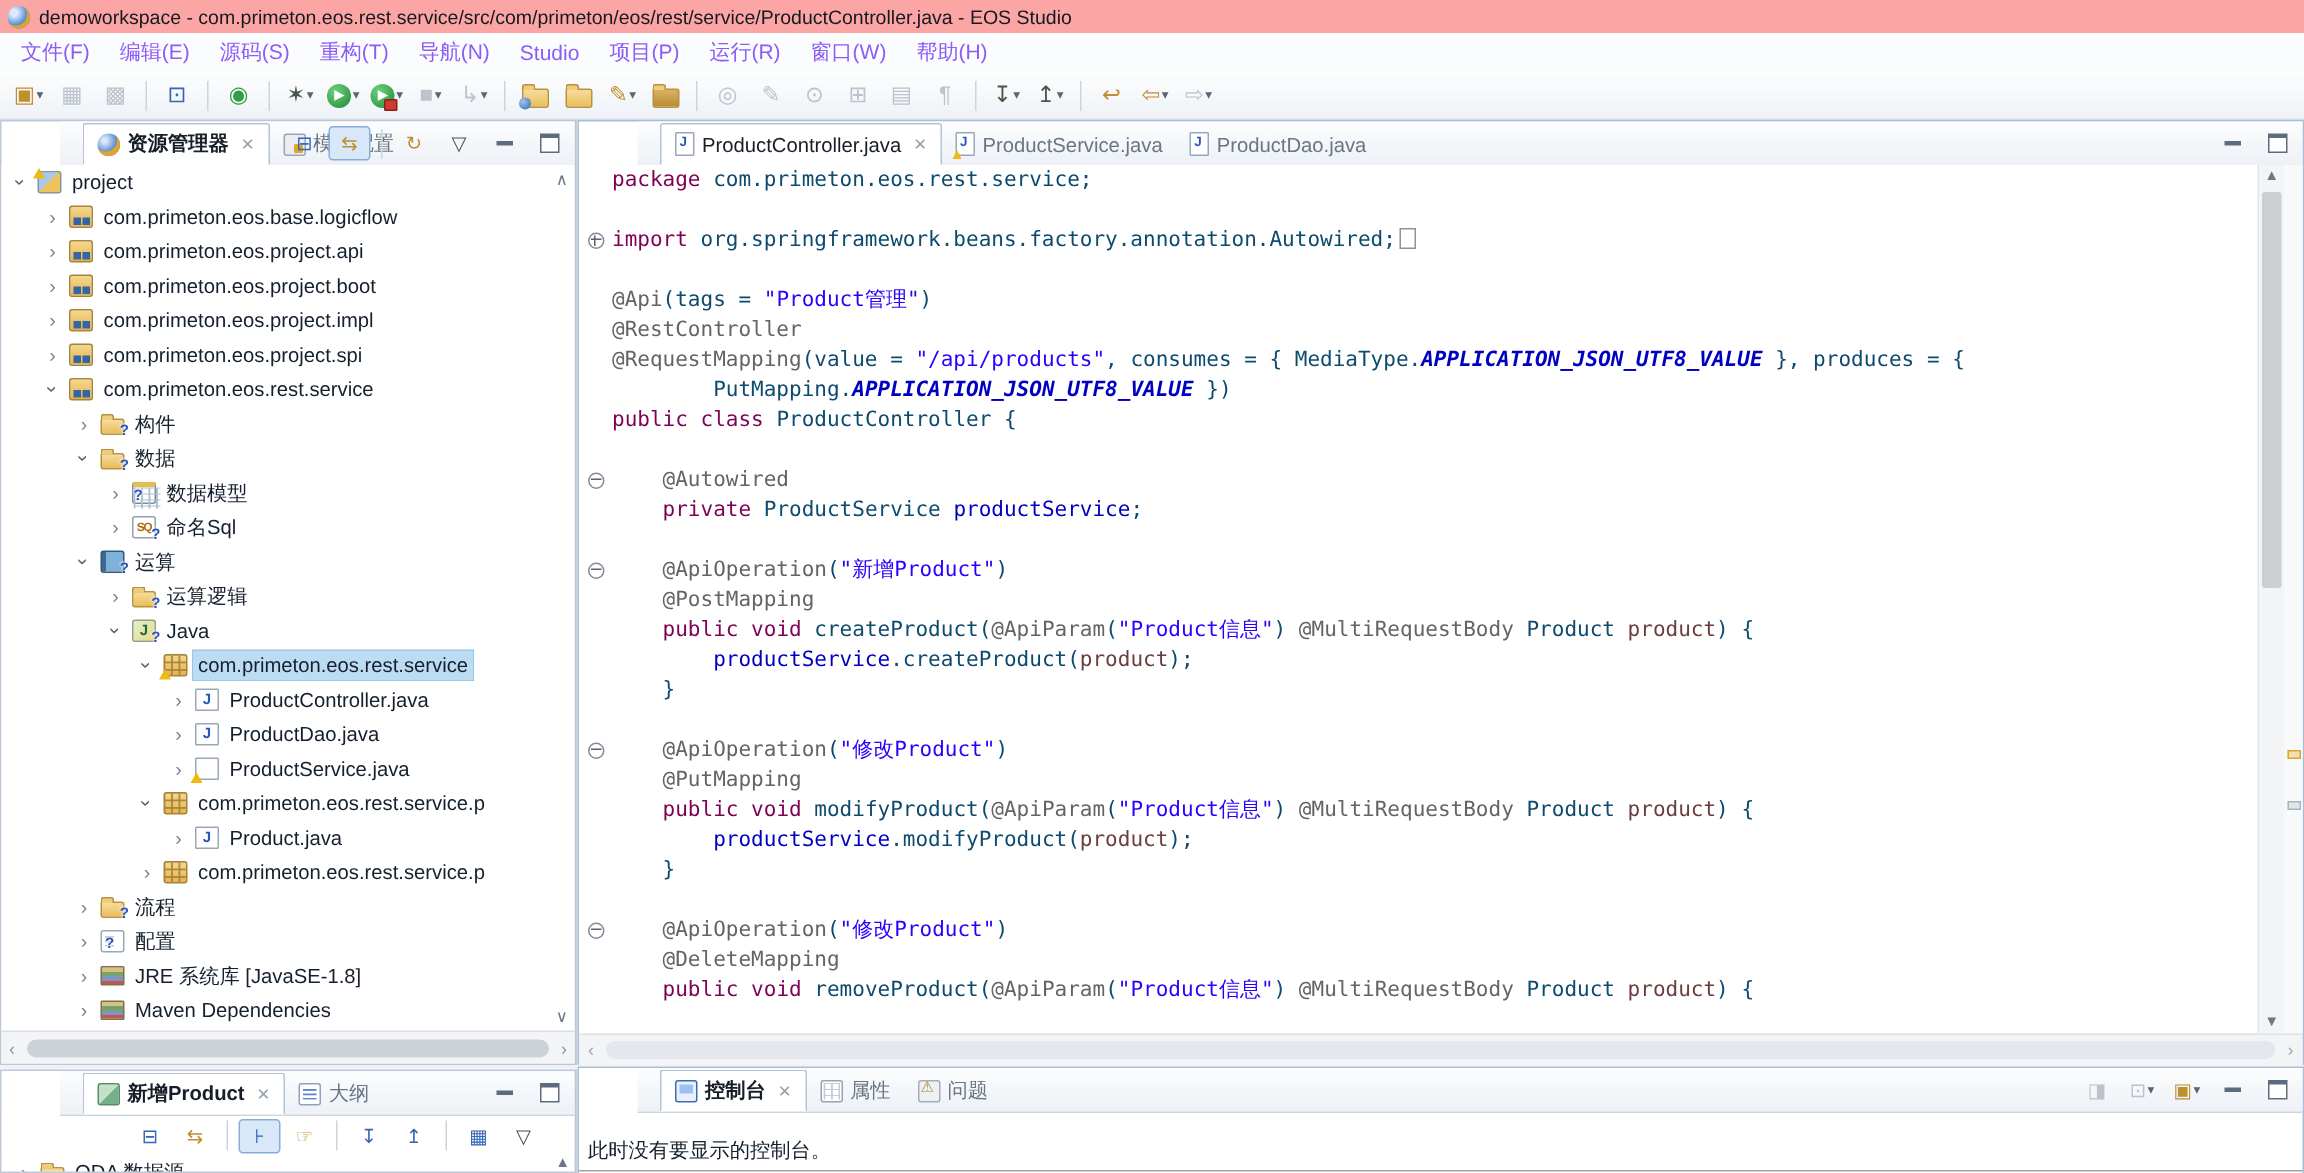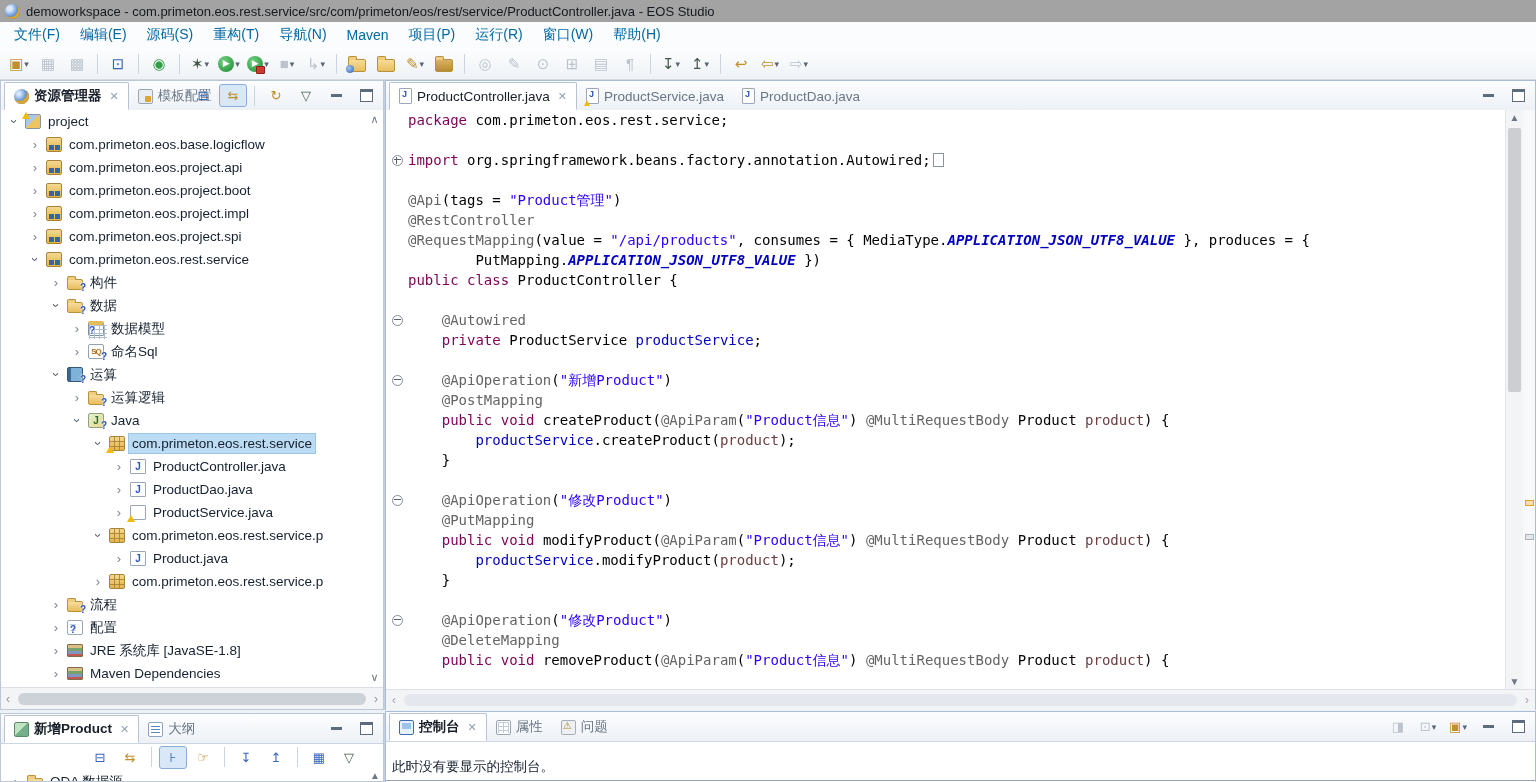--- a/index.html
+++ b/index.html
@@ -1,26 +1,26 @@
 <!DOCTYPE html>
 <html><head>
 <meta charset="utf-8">
 <style>
   html,body{margin:0;padding:0;background:#dfe4ea;}
   #window{position:relative;width:1536px;height:782px;background:#f4f6f9;overflow:hidden;
     font-family:"Liberation Sans","DejaVu Sans",sans-serif;color:#1c2430;}
 
   
-  .titlebar{position:absolute;left:0;top:0;right:0;height:22px;background:#a3a3a3;
+  .titlebar{position:absolute;left:0;top:0;right:0;height:22px;background:#fca5a5;
     display:flex;align-items:center;gap:6px;padding-left:5px;font-size:13px;color:#15191f;}
   .appicon{width:15px;height:15px;border-radius:50%;
     background:radial-gradient(circle at 30% 30%,#dce9ff 15%,#5b8fd6 55%,#2a5ca8 100%);
     box-shadow:inset -2px -2px 0 #d9a62e;}
   .menubar{position:absolute;left:0;top:22px;right:0;height:26px;background:#fbfcfe;
-    display:flex;align-items:center;padding-left:4px;font-size:14px;color:#0369a1;}
+    display:flex;align-items:center;padding-left:4px;font-size:14px;color:#8b5cf6;}
   .menu-item{padding:3px 10px;border-radius:3px;}
   .toolbar{position:absolute;left:0;top:48px;right:0;height:31px;
     background:linear-gradient(#fdfefe,#eef2f7);border-bottom:1px solid #d3dbe5;
     display:flex;align-items:center;padding:0 5px;gap:1px;}
   .tsep{width:1px;height:20px;background:#ccd4de;margin:0 5px;flex:0 0 1px;}
   .tbtn{height:24px;min-width:22px;display:inline-flex;align-items:center;justify-content:center;
     border-radius:3px;padding:0 2px;gap:1px;border:1px solid transparent;}
   .tbtn.pressed{background:#d9e8f8;border-color:#86aed8;}
   .tico{font-size:15px;line-height:1;display:inline-flex;align-items:center;justify-content:center;}
   .tico.gold{color:#c08f2e;} .tico.blue{color:#3566b8;} .tico.green{color:#2f9e44;}
@@ -36,21 +36,21 @@
     background:radial-gradient(circle at 35% 35%,#9ec4f2,#2f66b2);}
   .tico.folder-dark{background:linear-gradient(#d9b261,#b98c33);}
   .dd{font-size:9px;color:#5a6472;}
   .win-min,.win-max{display:inline-block;}
   .win-min{width:11px;height:4px;border-bottom:3px solid #5d6c7d;margin-top:-5px;}
   .win-max{width:11px;height:9px;border:1px solid #5d6c7d;border-top-width:3px;background:#fff;}
 
   
   .panel{position:absolute;background:#fff;border:1px solid #bcc8d6;box-sizing:border-box;}
   .vtabbar{height:29px;background:linear-gradient(#fcfdfe,#edf1f6);border-bottom:1px solid #ccd6e2;
-    display:flex;align-items:center;padding-left:3px;position:relative;}
+    display:flex;align-items:center;padding-left:15px;position:relative;margin-left:39px;}
   .vtab{height:28px;display:flex;align-items:center;gap:5px;padding:0 9px;font-size:13.5px;color:#6a7685;box-sizing:border-box;}
   .vtab.active{background:#fff;border:1px solid #b7c3d3;border-bottom-color:#fff;border-radius:2px 2px 0 0;color:#171e28;font-weight:bold;}
   .vtab.plain-active{font-weight:normal;}
   .close-x{font-size:11px;color:#94a0ae;margin-left:3px;}
   .vtab-tools{position:absolute;right:3px;top:0;height:29px;display:flex;align-items:center;gap:2px;}
   .vtab-tools .tbtn{height:21px;}
   .vtab-tools .tico{font-size:13px;}
 
   
   .vicon{width:15px;height:15px;display:inline-block;flex:0 0 15px;border-radius:2px;position:relative;}
@@ -124,21 +124,21 @@
   .fmark{width:9px;height:9px;border:1px solid #848c96;border-radius:50%;background:#fff;position:relative;}
   .fmark::before{content:"";position:absolute;left:1px;right:1px;top:3px;height:1px;background:#58616c;}
   .fmark.plus::after{content:"";position:absolute;top:1px;bottom:1px;left:3px;width:1px;background:#58616c;}
   .lbody{white-space:pre;font:14px/20px "DejaVu Sans Mono","Liberation Mono",monospace;color:#000;}
   .kw{color:#7f0055;font-weight:normal;}
   .str{color:#2a00ff;}
   .ann{color:#646464;}
   .sf{color:#0000c0;font-weight:bold;font-style:italic;}
   .fld{color:#0000c0;}
   .param{color:#6a3e3e;}
-  .pl{color:#000000;}
+  .pl{color:#0c4a6e;}
   .cbox{display:inline-block;width:9px;height:12px;border:1px solid #8a93a0;vertical-align:-2px;margin-left:2px;}
   .vscroll{position:absolute;right:12px;top:0;width:17px;bottom:0;background:#f3f4f6;border-left:1px solid #e2e6ea;}
   .vscroll .arr{position:absolute;left:0;right:0;height:15px;text-align:center;color:#6d7886;font-size:10px;line-height:15px;}
   .vscroll .arr.down{bottom:0;}
   .vthumb{position:absolute;left:2px;right:2px;top:18px;height:264px;background:#ccced1;border-radius:2px;}
   .overview{position:absolute;right:0;top:0;width:12px;bottom:0;background:#f8f9fa;}
   .ovm{position:absolute;left:2px;width:7px;height:4px;border:1px solid #d9a62e;background:#f6dfae;}
   .ovm.gray{border-color:#aab2bc;background:#e3e7ec;}
   .ehscroll{position:absolute;left:0;right:0;bottom:0;height:21px;background:#f3f4f6;border-top:1px solid #dde1e7;
     display:flex;align-items:center;justify-content:space-between;color:#9aa3b0;font-size:12px;padding:0 6px;box-sizing:border-box;}
@@ -166,21 +166,21 @@
     <span class="appicon"></span>
     <span>demoworkspace - com.primeton.eos.rest.service/src/com/primeton/eos/rest/service/ProductController.java - EOS Studio</span>
   </div>
 
   <div class="menubar">
       <span class="menu-item">文件(F)</span>
       <span class="menu-item">编辑(E)</span>
       <span class="menu-item">源码(S)</span>
       <span class="menu-item">重构(T)</span>
       <span class="menu-item">导航(N)</span>
-      <span class="menu-item">Maven</span>
+      <span class="menu-item">Studio</span>
       <span class="menu-item">项目(P)</span>
       <span class="menu-item">运行(R)</span>
       <span class="menu-item">窗口(W)</span>
       <span class="menu-item">帮助(H)</span>
     </div>
 
   <div class="toolbar">
       <span class="tbtn">
         <span class="tico gold">▣</span>
         <span class="dd">▾</span>

